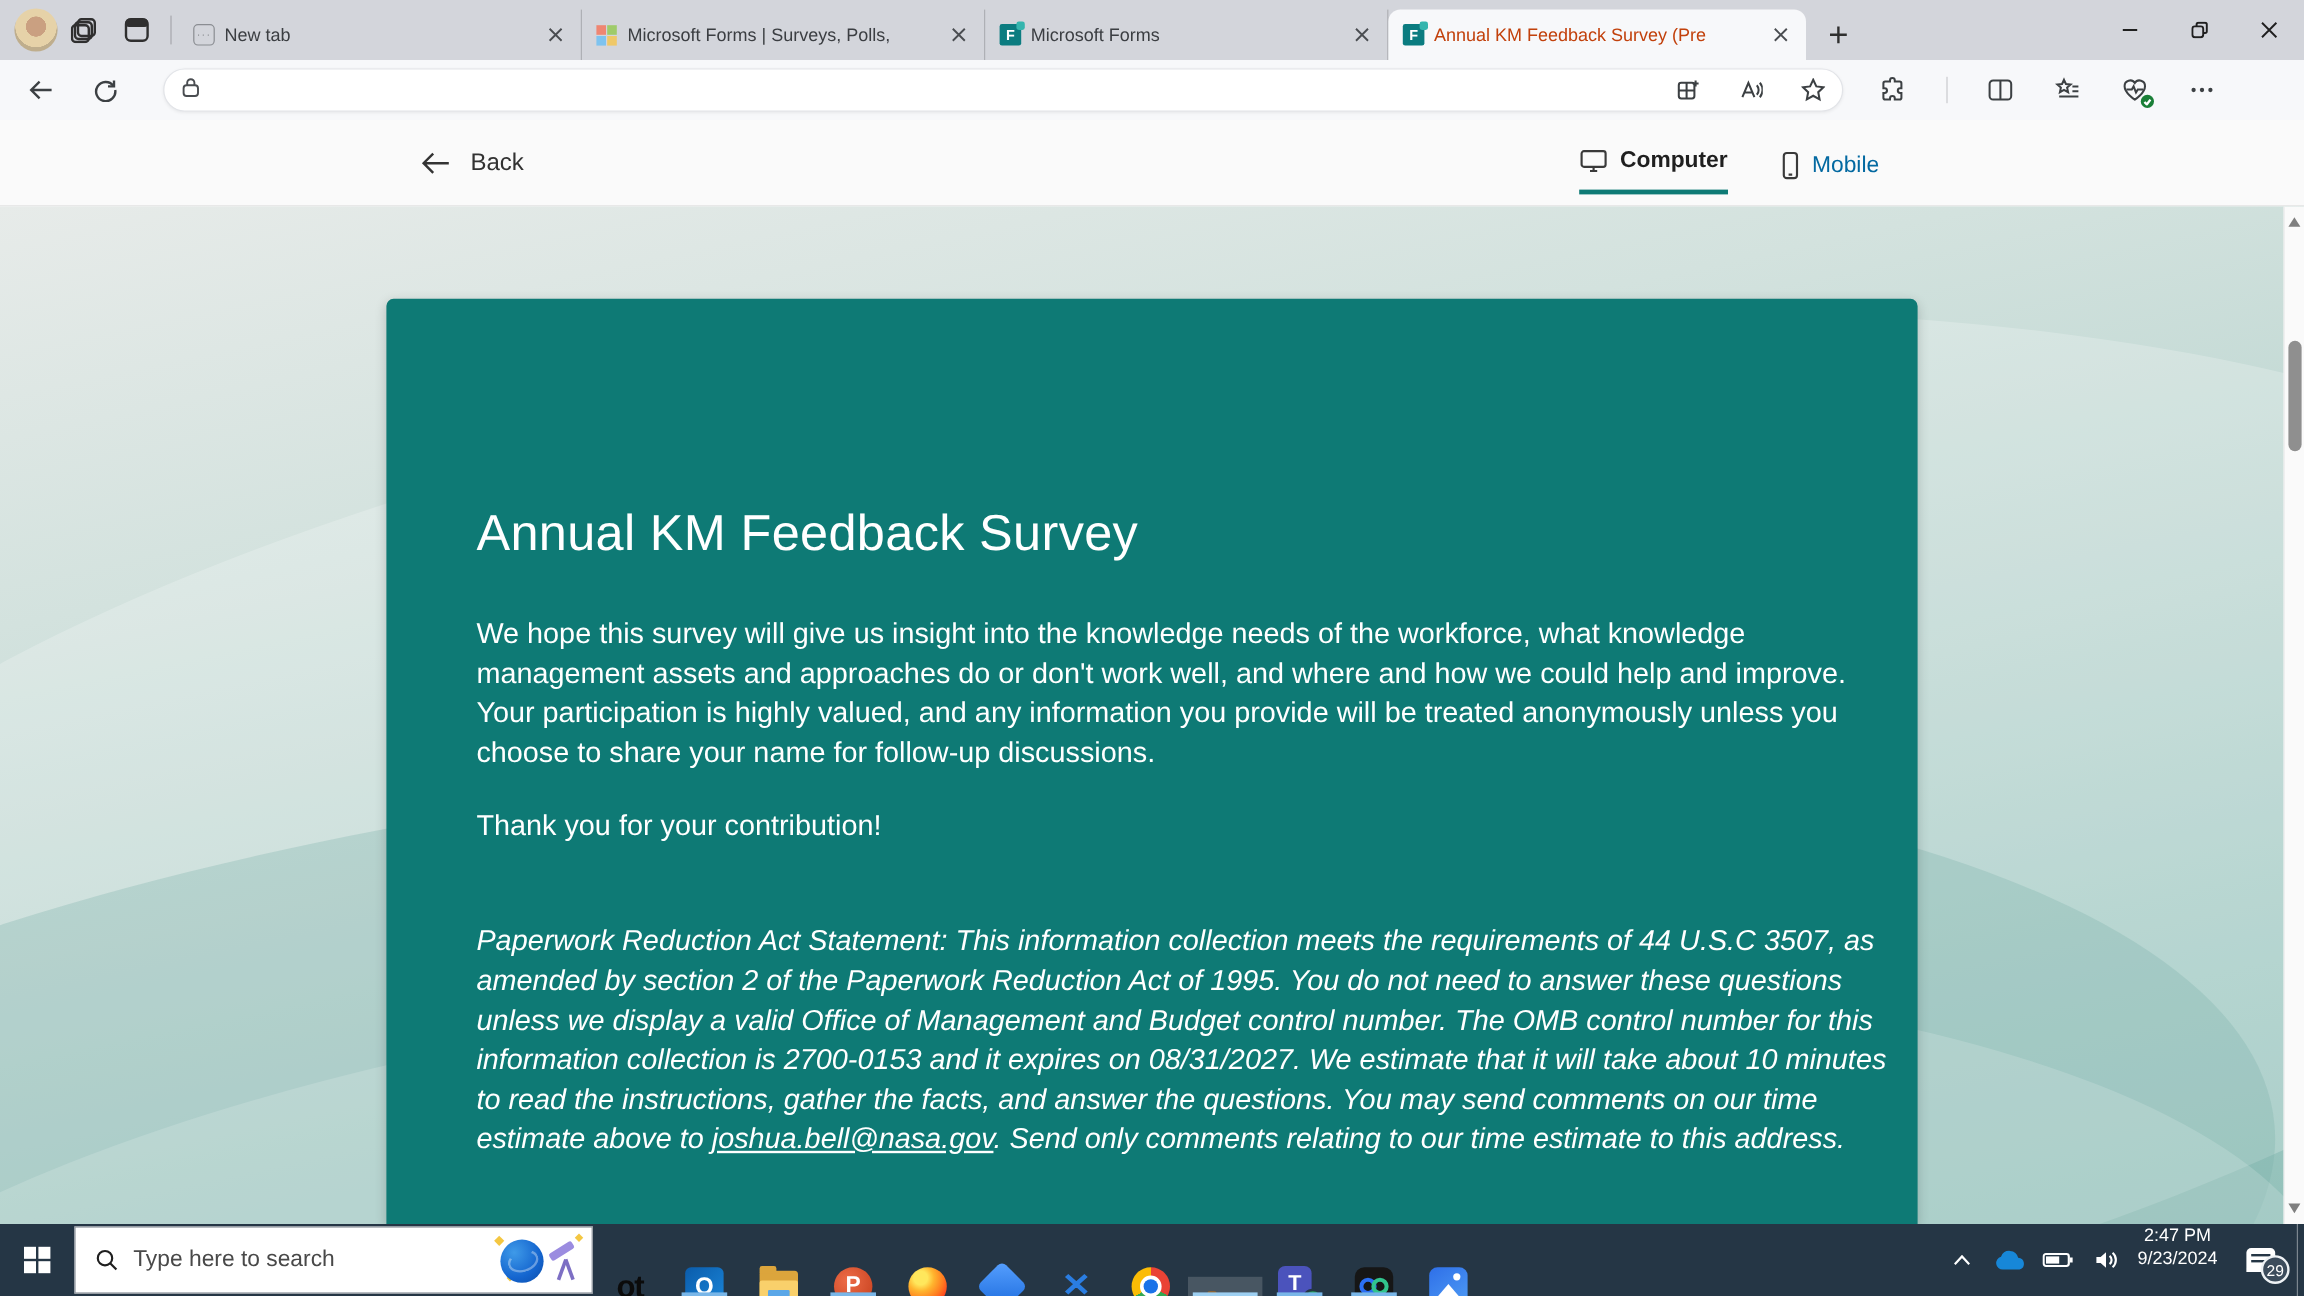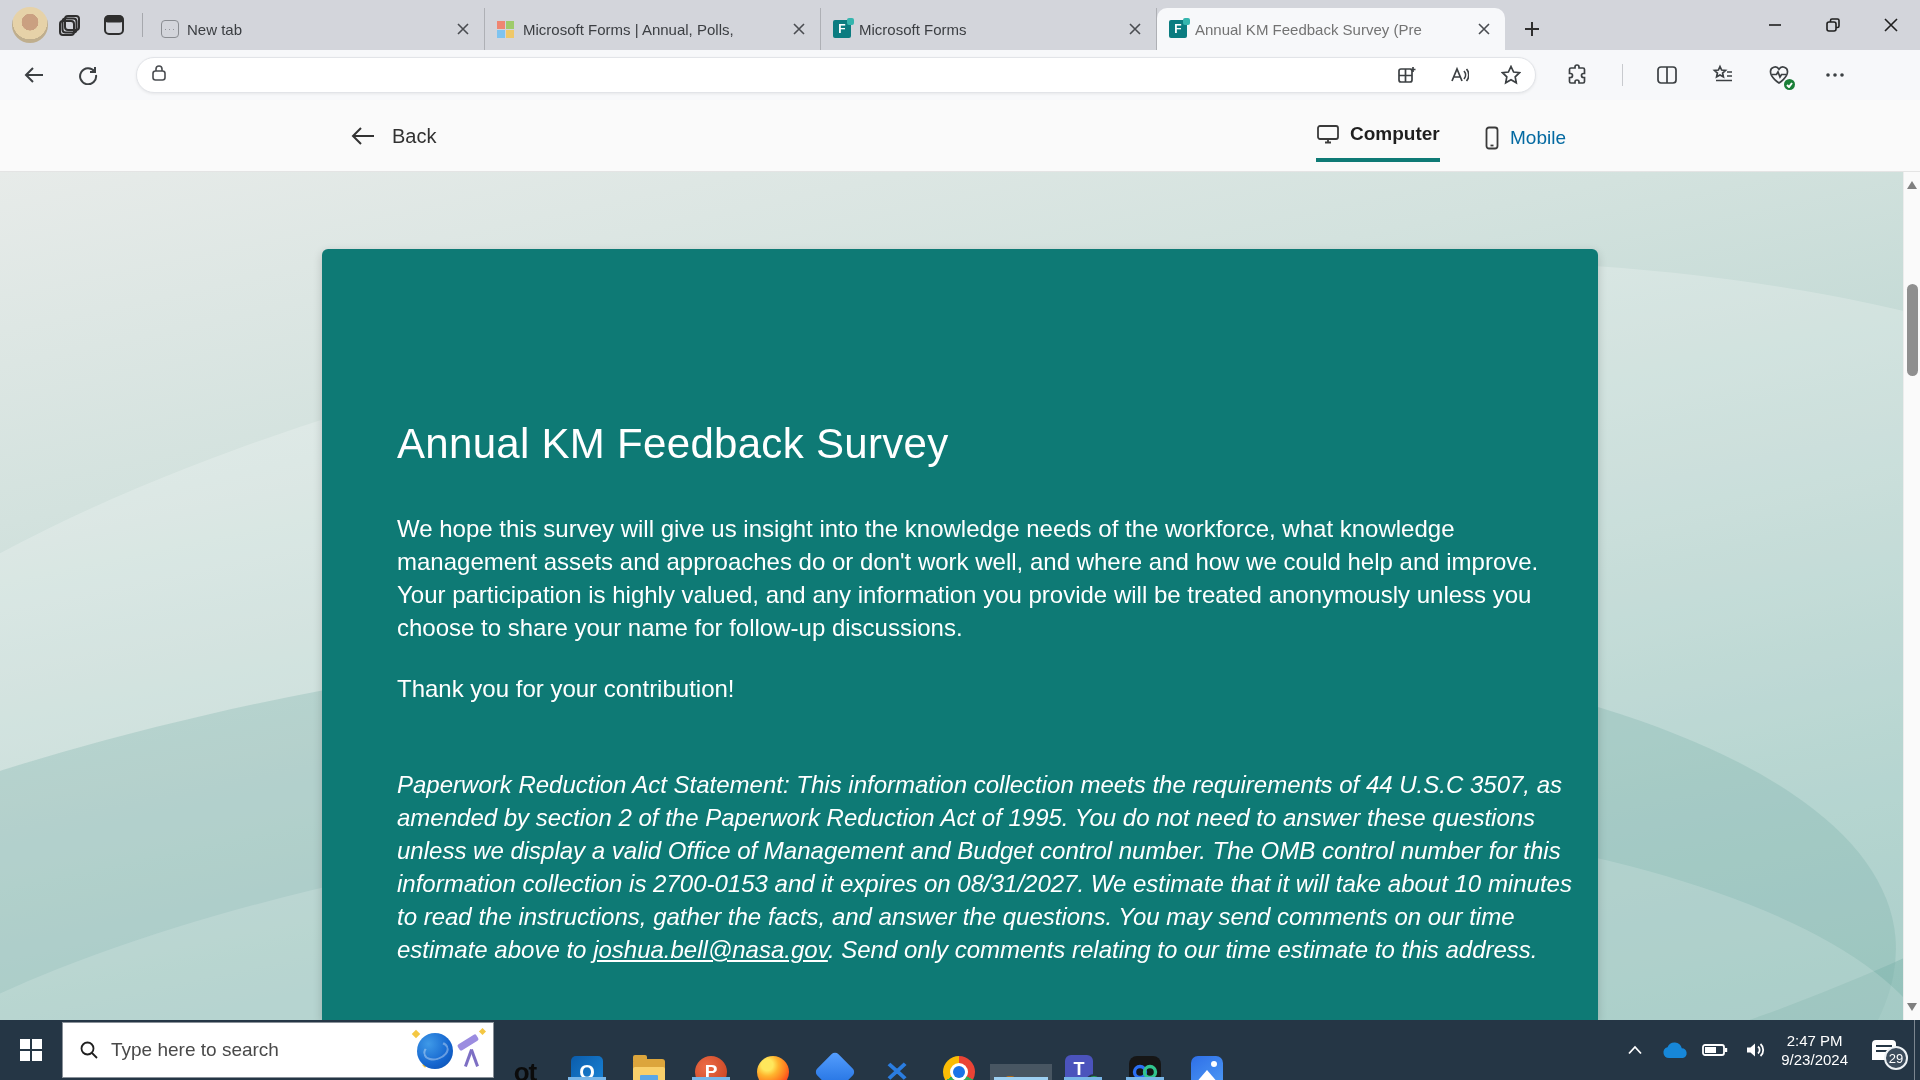--- a/index.html
+++ b/index.html
@@ -11,21 +11,21 @@
   .avatar { width:36px; height:36px; border-radius:50%; margin-left:12px; flex:0 0 auto;
             background: radial-gradient(circle at 50% 42%, #caa081 0 30%, #e6d2a8 31% 62%, #bfae8d 63% 80%, #7f9ab2 81% 100%); }
   .strip-btn { width:44px; height:38px; display:flex; align-items:center; justify-content:center; border-radius:6px; flex:0 0 auto; }
   .strip-btn svg { stroke:#2f2f2f; fill:none; stroke-width:2; }
   .strip-div { width:1px; height:24px; background:#a6a8ad; margin:0 6px; flex:0 0 auto; }
   .tab { height:42px; margin-top:8px; display:flex; align-items:center; padding:0 10px 0 12px; width:336px; flex:0 0 auto; position:relative; }
   .tab.inactive { border-right:1px solid #aeb0b5; }
   .tab.inactive:nth-last-of-type(2) { border-right:none; }
   .tab.active { background:#f7f8fa; border-radius:10px 10px 0 0; border-right:none; width:348px; }
   .tab-title { flex:1; font-size:15px; color:#3b3e42; white-space:nowrap; overflow:hidden; text-overflow:ellipsis; margin:0 8px; }
-  .tab.active .tab-title { color:#737373; }
+  .tab.active .tab-title { color:#c2410c; }
   .tab-close { width:22px; height:22px; display:flex; align-items:center; justify-content:center; border-radius:4px; flex:0 0 auto; }
   .tab-close svg { stroke:#4a4d51; stroke-width:1.6; }
   .favicon { width:18px; height:18px; flex:0 0 auto; position:relative; }
   .fav-newtab { border:1.6px solid #8a8d92; border-radius:4px; display:flex; align-items:center; justify-content:center; color:#8a8d92; font-size:9px; letter-spacing:1px; }
   .fav-ms { display:grid; grid-template-columns:8px 8px; grid-template-rows:8px 8px; gap:1px; padding-top:1px; }
   .fav-ms i:nth-child(1){background:#ef8672;} .fav-ms i:nth-child(2){background:#9fcb6a;}
   .fav-ms i:nth-child(3){background:#7ec3ef;} .fav-ms i:nth-child(4){background:#efc868;}
   .fav-forms { background:#0b7c80; border-radius:2px; color:#fff; font-weight:bold; font-size:12px; display:flex; align-items:center; justify-content:center; }
   .fav-forms::after { content:""; position:absolute; top:-2px; right:-3px; width:7px; height:7px; border-radius:2px; background:#35b5ae; }
   #newtab-btn { width:34px; height:34px; margin:8px 0 0 10px; display:flex; align-items:center; justify-content:center; }
@@ -131,21 +131,21 @@
   .teams-wrap { position:relative; width:36px; height:34px; }
   .teams-ic { width:28px; height:28px; border-radius:6px; background:#4b53bc; color:#fff; font-weight:bold; font-size:18px; display:flex; align-items:center; justify-content:center; }
   .teams-check { position:absolute; right:-2px; bottom:-3px; width:18px; height:18px; border-radius:50%; background:#23a455; border:2px solid #253645; display:flex; align-items:center; justify-content:center; }
   .teams-check svg { stroke:#fff; stroke-width:2.4; fill:none; }
   .webex-ic { background:#161616; border-radius:8px; }
   .webex-ic svg { stroke-width:3.4; fill:none; }
   .photos-ic { background:linear-gradient(145deg,#2e6fe8,#4f9cf5); border-radius:7px; position:relative; overflow:hidden; }
   .photos-ic .mtn { position:absolute; bottom:4px; left:4px; width:0; height:0; border-left:12px solid transparent; border-right:12px solid transparent; border-bottom:14px solid #fff; }
   .photos-ic .dot { position:absolute; top:5px; right:6px; width:6px; height:6px; border-radius:50%; background:#fff; }
 
-  #tray { margin-left:auto; display:flex; align-items:center; }
+  #tray { margin-left:auto; display:flex; align-items:flex-start; }
   .tray-btn { width:40px; height:60px; display:flex; align-items:center; justify-content:center; }
   .tray-btn svg { stroke:#fff; fill:none; stroke-width:1.8; }
   #clock { text-align:center; font-size:15px; line-height:19px; color:#fff; margin:0 10px 0 6px; }
   #notif { position:relative; width:52px; height:60px; display:flex; align-items:center; justify-content:center; }
   .notif-ic { width:24px; height:20px; background:#fff; border-radius:4px 4px 4px 0; position:relative; }
   .notif-ic::before { content:""; position:absolute; left:4px; top:5px; width:16px; height:2px; background:#253645; box-shadow:0 5px 0 #253645; }
   .notif-badge { position:absolute; right:2px; bottom:10px; min-width:24px; height:24px; border-radius:50%; background:#3c4c5c; border:2px solid #eef2f5; color:#fff; font-size:13px; display:flex; align-items:center; justify-content:center; }
   #show-desktop { width:6px; height:60px; border-left:1px solid rgba(255,255,255,.4); margin-left:4px; }
 </style>
 </head>
@@ -180,21 +180,21 @@
           </svg>
         </span>
     </div>
     <div class="tab inactive">
       <span class="favicon fav-ms">
           <i></i>
           <i></i>
           <i></i>
           <i></i>
         </span>
-      <span class="tab-title">Microsoft Forms | Annual, Polls,</span>
+      <span class="tab-title">Microsoft Forms | Surveys, Polls,</span>
       <span class="tab-close">
           <svg width="12" height="12" viewBox="0 0 12 12">
             <path d="M1 1 L11 11 M11 1 L1 11"></path>
           </svg>
         </span>
     </div>
     <div class="tab inactive">
       <span class="favicon fav-forms">F</span>
       <span class="tab-title">Microsoft Forms</span>
       <span class="tab-close">

